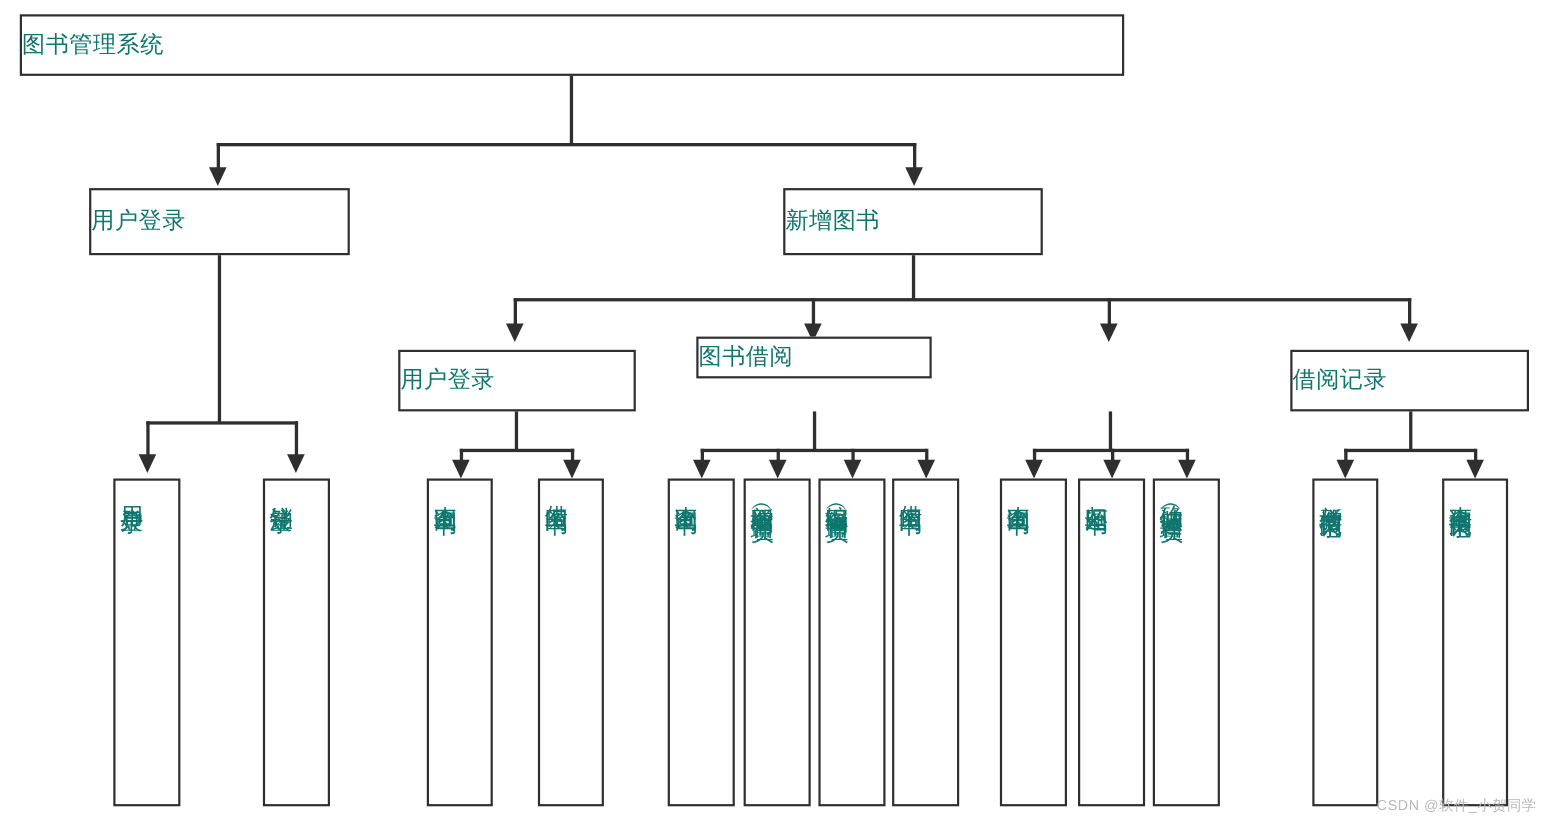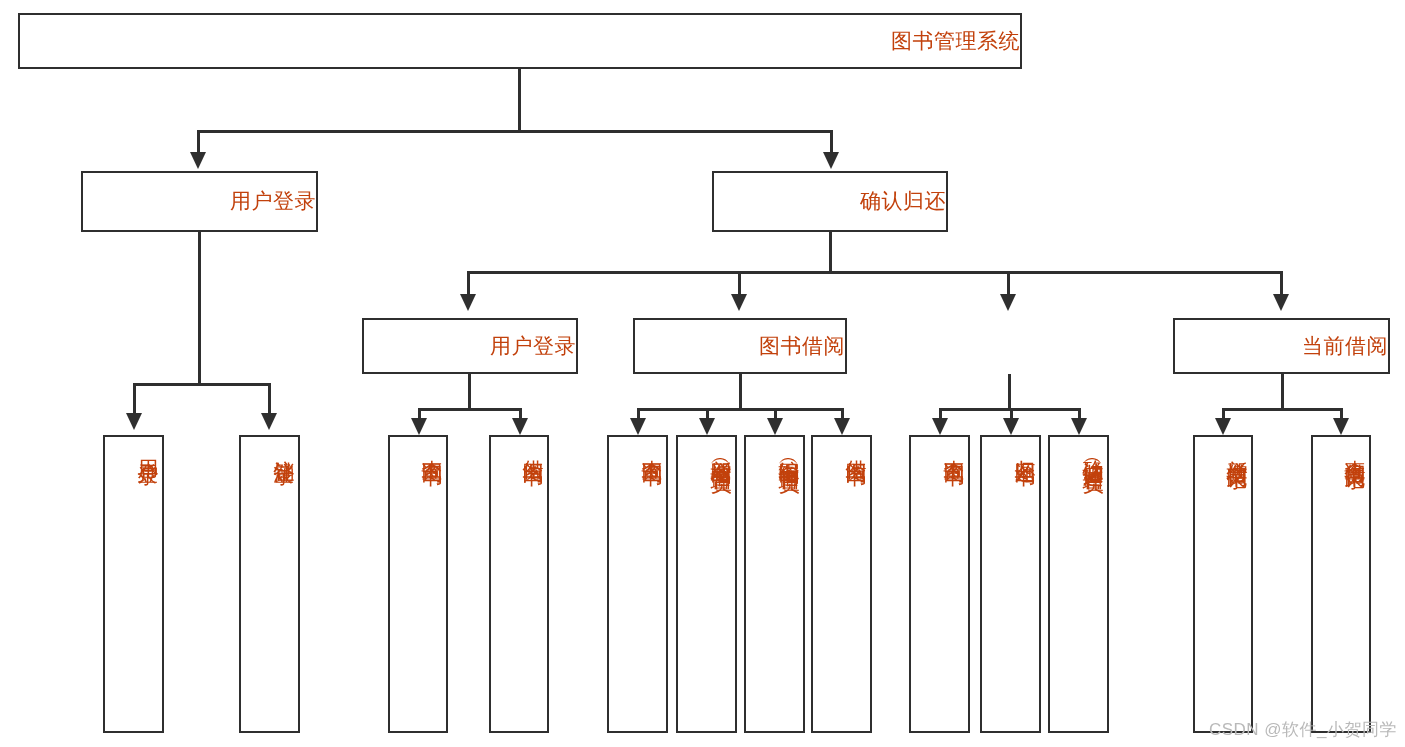--- a/index.html
+++ b/index.html
@@ -17,22 +17,22 @@
     background: #ffffff;
     overflow: hidden;
   }
   .node {
     position: absolute;
     box-sizing: border-box;
     border: 2px solid #2f2f2f;
     background: #ffffff;
     display: flex;
     align-items: center;
-    justify-content: flex-end;
-    color: #c2410c;
+    justify-content: flex-start;
+    color: #0f766e;
   }
   .node .label {
     font-size: 21px;
     line-height: 1.18;
     letter-spacing: 0.5px;
     white-space: nowrap;
   }
   
   .node.vertical {
     align-items: flex-start;
@@ -59,21 +59,21 @@
     width: 0;
     height: 0;
     border-left: 8px solid transparent;
     border-right: 8px solid transparent;
     border-top: 17px solid #2f2f2f;
   }
   #watermark {
     position: absolute;
     right: 8px;
     bottom: 6px;
-    font-size: 17px;
+    font-size: 13px;
     color: #b9b9b9;
     letter-spacing: 0.5px;
     white-space: nowrap;
     user-select: none;
   }
 </style>
 </head>
 <body>
 
 <div id="canvas">
@@ -87,21 +87,21 @@
   <div class="conn v" style="left:197px; top:130px; height:25px;"></div>
   <div class="arrow" style="left:190px; top:152px;"></div>
   <div class="conn v" style="left:830px; top:130px; height:25px;"></div>
   <div class="arrow" style="left:823px; top:152px;"></div>
 
   <div class="node" style="left:81px; top:171px; width:237px; height:61px;">
     <span class="label">用户登录</span>
   </div>
 
   <div class="node" style="left:712px; top:171px; width:236px; height:61px;">
-    <span class="label">确认归还</span>
+    <span class="label">新增图书</span>
   </div>
 
   <div class="conn v" style="left:198px; top:232px; height:153px;"></div>
   <div class="conn h" style="left:133px; top:383px; width:138px;"></div>
   <div class="conn v" style="left:133px; top:383px; height:33px;"></div>
   <div class="arrow" style="left:126px; top:413px;"></div>
   <div class="conn v" style="left:268px; top:383px; height:33px;"></div>
   <div class="arrow" style="left:261px; top:413px;"></div>
 
   <div class="conn v" style="left:829px; top:232px; height:41px;"></div>
@@ -111,25 +111,25 @@
   <div class="conn v" style="left:738px; top:271px; height:26px;"></div>
   <div class="arrow" style="left:731px; top:294px;"></div>
   <div class="conn v" style="left:1007px; top:271px; height:26px;"></div>
   <div class="arrow" style="left:1000px; top:294px;"></div>
   <div class="conn v" style="left:1280px; top:271px; height:26px;"></div>
   <div class="arrow" style="left:1273px; top:294px;"></div>
 
   <div class="node" style="left:362px; top:318px; width:216px; height:56px;">
     <span class="label">用户登录</span>
   </div>
-  <div class="node" style="left:633px; top:318px; width:214px; height:56px;">
+  <div class="node" style="left:633px; top:306px; width:214px; height:38px;">
     <span class="label">图书借阅</span>
   </div>
   <div class="node" style="left:1173px; top:318px; width:217px; height:56px;">
-    <span class="label">当前借阅</span>
+    <span class="label">借阅记录</span>
   </div>
 
   <div class="conn v" style="left:468px; top:374px; height:36px;"></div>
   <div class="conn h" style="left:418px; top:408px; width:104px;"></div>
   <div class="conn v" style="left:418px; top:408px; height:15px;"></div>
   <div class="arrow" style="left:411px; top:418px;"></div>
   <div class="conn v" style="left:519px; top:408px; height:15px;"></div>
   <div class="arrow" style="left:512px; top:418px;"></div>
 
   <div class="conn v" style="left:739px; top:374px; height:36px;"></div>

